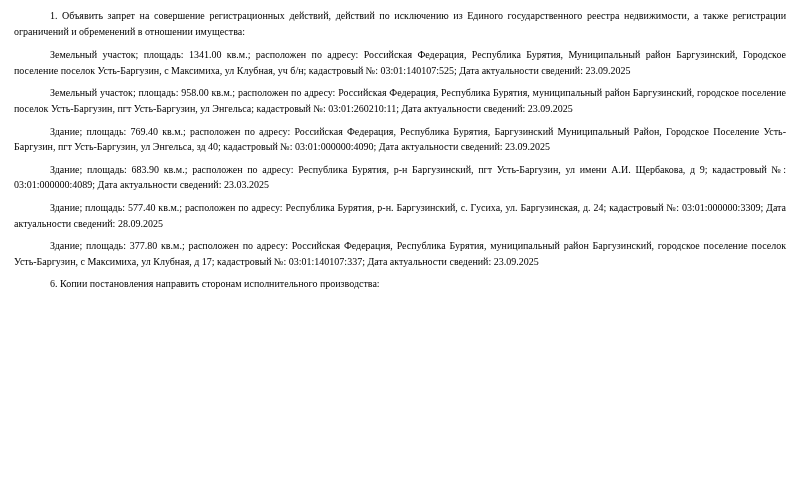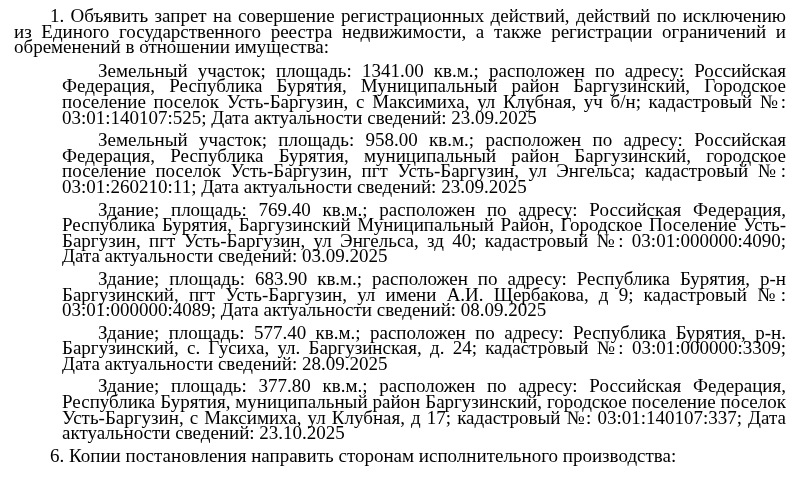--- a/index.html
+++ b/index.html
@@ -17,40 +17,39 @@
   .page {
     width: 800px;
     height: 493px;
     box-sizing: border-box;
     padding: 8px 14px 0 14px;
     position: relative;
   }
   .para {
     text-align: justify;
     text-justify: inter-word;
-    font-size: 19px;
+    font-size: 10px;
     line-height: 15.6px;
     margin: 0 0 8px 0;
     text-indent: 36px;
     hyphens: none;
   }
   .para.tight {
     margin-bottom: 7px;
-    margin-left: 48px;
   }
   .para:last-child {
     margin-bottom: 0;
     font-family: Liberation Serif, serif;
   }
 </style>
 </head>
 <body>
 
 <div class="page">
   <p class="para">1. Объявить запрет на совершение регистрационных действий, действий по исключению из Единого государственного реестра недвижимости, а также регистрации ограничений и обременений в отношении имущества:</p>
   <p class="para tight">Земельный участок; площадь: 1341.00 кв.м.; расположен по адресу: Российская Федерация, Республика Бурятия, Муниципальный район Баргузинский, Городское поселение поселок Усть-Баргузин, с Максимиха, ул Клубная, уч б/н; кадастровый №: 03:01:140107:525; Дата актуальности сведений: 23.09.2025</p>
   <p class="para tight">Земельный участок; площадь: 958.00 кв.м.; расположен по адресу: Российская Федерация, Республика Бурятия, муниципальный район Баргузинский, городское поселение поселок Усть-Баргузин, пгт Усть-Баргузин, ул Энгельса; кадастровый №: 03:01:260210:11; Дата актуальности сведений: 23.09.2025</p>
-  <p class="para tight">Здание; площадь: 769.40 кв.м.; расположен по адресу: Российская Федерация, Республика Бурятия, Баргузинский Муниципальный Район, Городское Поселение Усть-Баргузин, пгт Усть-Баргузин, ул Энгельса, зд 40; кадастровый №: 03:01:000000:4090; Дата актуальности сведений: 03.09.2025</p>
-  <p class="para tight">Здание; площадь: 683.90 кв.м.; расположен по адресу: Республика Бурятия, р-н Баргузинский, пгт Усть-Баргузин, ул имени А.И. Щербакова, д 9; кадастровый №: 03:01:000000:4089; Дата актуальности сведений: 08.09.2025</p>
+  <p class="para tight">Здание; площадь: 769.40 кв.м.; расположен по адресу: Российская Федерация, Республика Бурятия, Баргузинский Муниципальный Район, Городское Поселение Усть-Баргузин, пгт Усть-Баргузин, ул Энгельса, зд 40; кадастровый №: 03:01:000000:4090; Дата актуальности сведений: 23.09.2025</p>
+  <p class="para tight">Здание; площадь: 683.90 кв.м.; расположен по адресу: Республика Бурятия, р-н Баргузинский, пгт Усть-Баргузин, ул имени А.И. Щербакова, д 9; кадастровый №: 03:01:000000:4089; Дата актуальности сведений: 23.03.2025</p>
   <p class="para tight">Здание; площадь: 577.40 кв.м.; расположен по адресу: Республика Бурятия, р-н. Баргузинский, с. Гусиха, ул. Баргузинская, д. 24; кадастровый №: 03:01:000000:3309; Дата актуальности сведений: 28.09.2025</p>
-  <p class="para tight">Здание; площадь: 377.80 кв.м.; расположен по адресу: Российская Федерация, Республика Бурятия, муниципальный район Баргузинский, городское поселение поселок Усть-Баргузин, с Максимиха, ул Клубная, д 17; кадастровый №: 03:01:140107:337; Дата актуальности сведений: 23.10.2025</p>
+  <p class="para tight">Здание; площадь: 377.80 кв.м.; расположен по адресу: Российская Федерация, Республика Бурятия, муниципальный район Баргузинский, городское поселение поселок Усть-Баргузин, с Максимиха, ул Клубная, д 17; кадастровый №: 03:01:140107:337; Дата актуальности сведений: 23.09.2025</p>
   <p class="para">6. Копии постановления направить сторонам исполнительного производства:</p>
 </div>
 
 </body></html>

